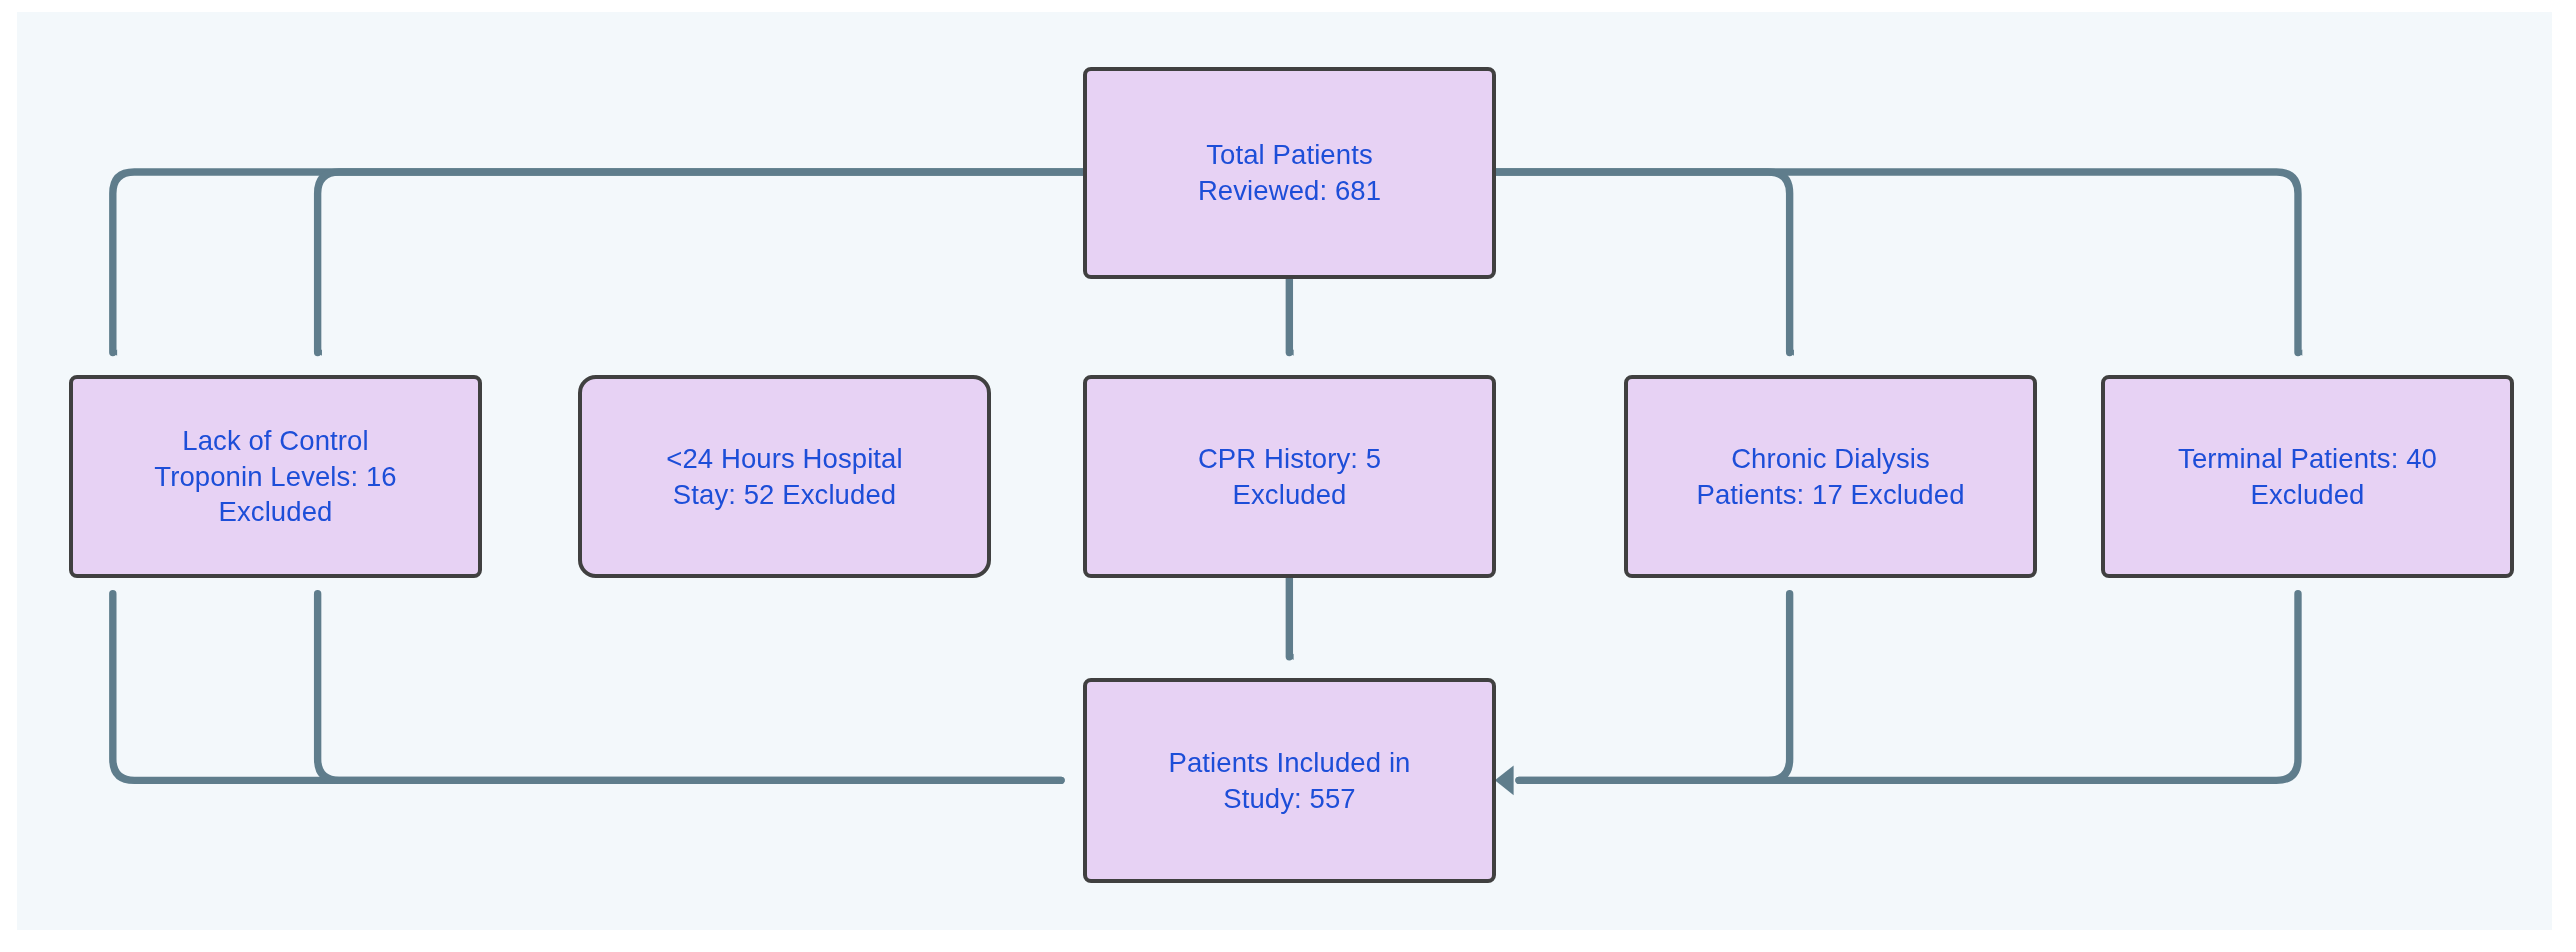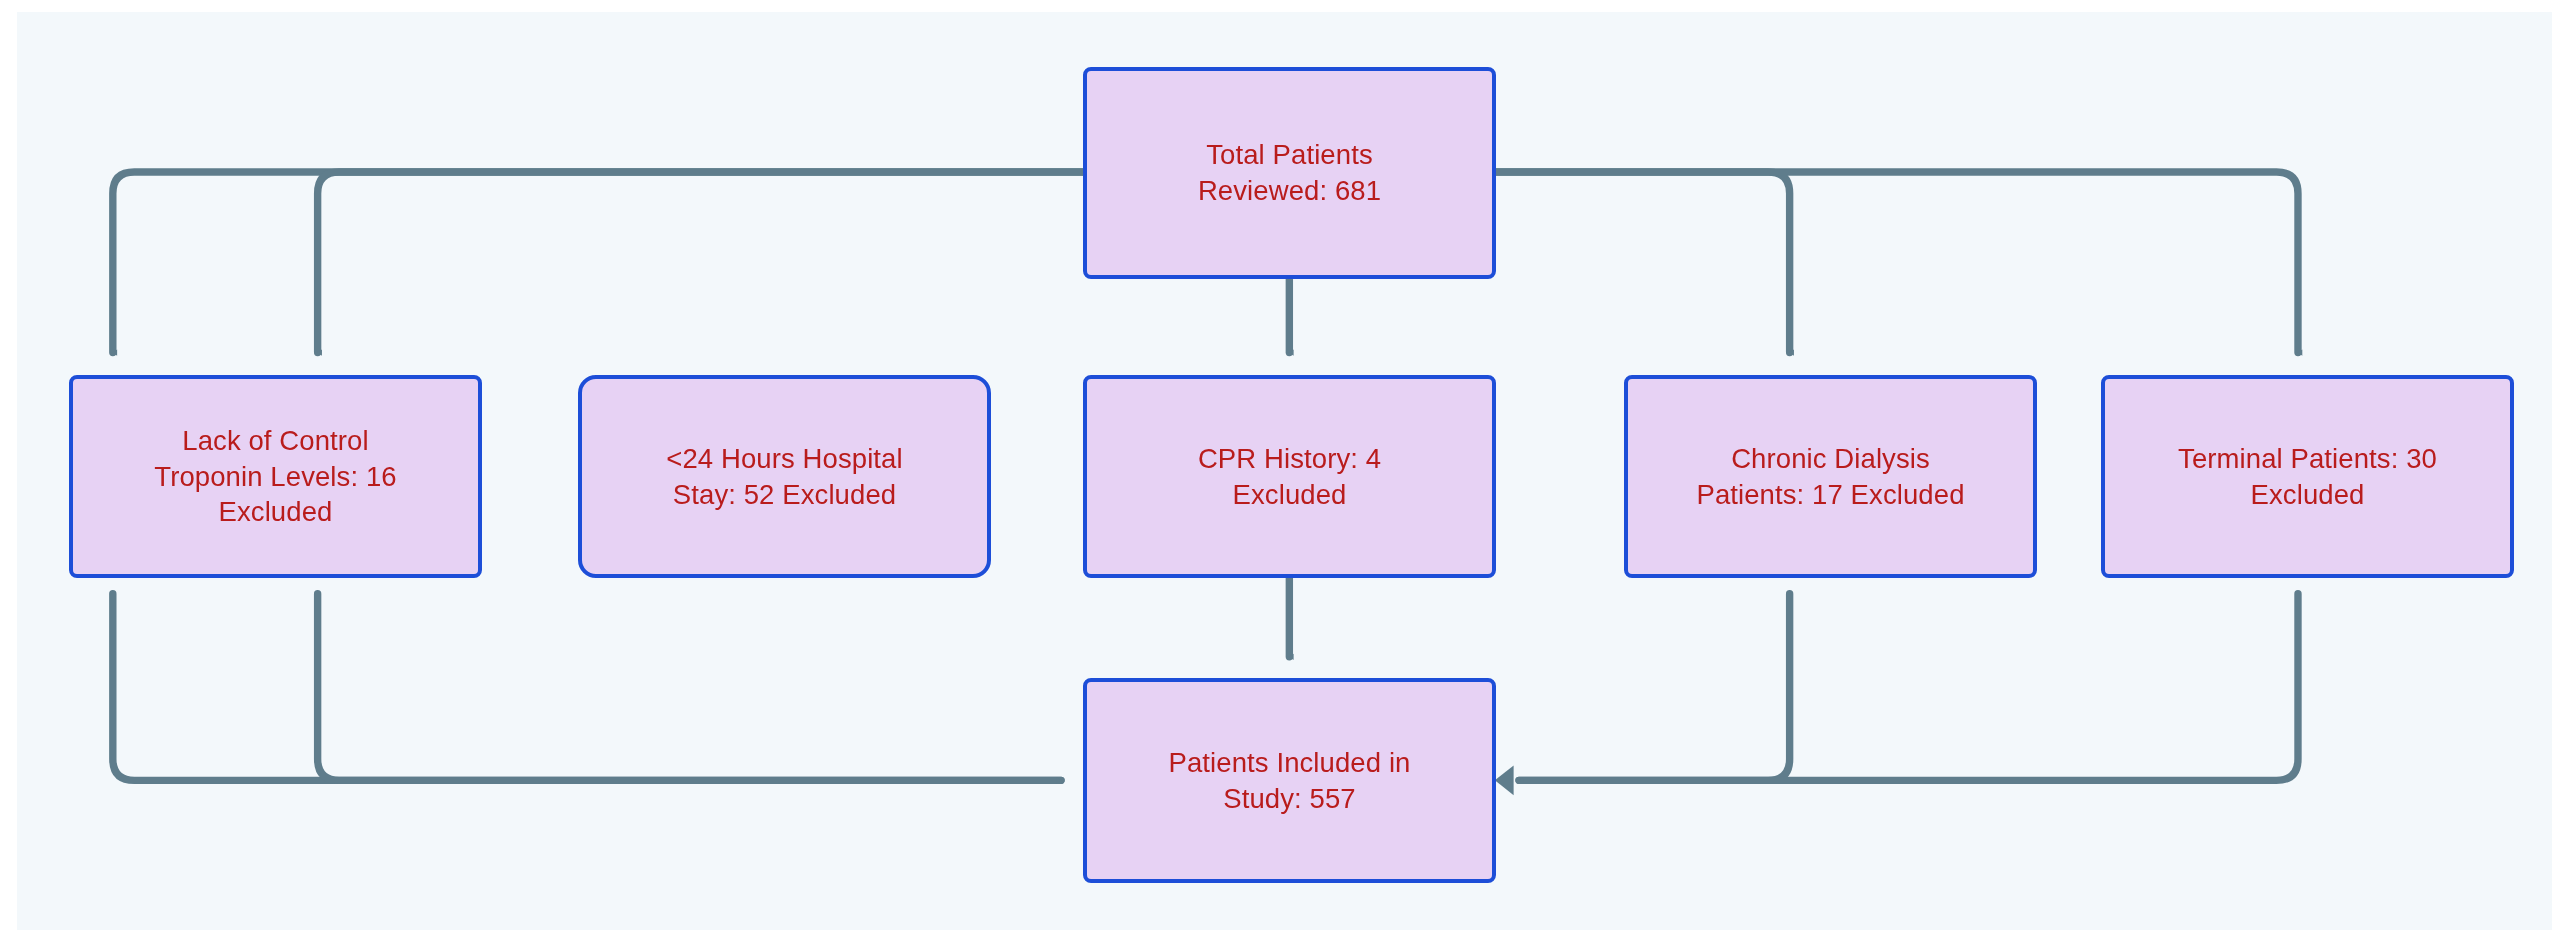--- a/index.html
+++ b/index.html
@@ -30,27 +30,27 @@
     top: 0;
     width: 2576px;
     height: 953px;
     pointer-events: none;
   }
 
   .node {
     position: absolute;
     box-sizing: border-box;
     background: #e7d2f4;
-    border: 4px solid #1d4ed8;
+    border: 4px solid #404040;
     border-radius: 8px;
     display: flex;
     align-items: center;
     justify-content: center;
     text-align: center;
-    color: #b91c1c;
+    color: #1d4ed8;
     font-size: 27.5px;
     line-height: 1.30;
     letter-spacing: 0.1px;
     padding: 4px 14.8px;
   }
 
   .node-label {
     display: block;
     white-space: pre-line;
   }
@@ -111,31 +111,31 @@
 Troponin Levels: 16
 Excluded</span>
 </div>
 
 <div class="node" id="node-excl-1">
   <span class="node-label">&lt;24 Hours Hospital
 Stay: 52 Excluded</span>
 </div>
 
 <div class="node" id="node-excl-2">
-  <span class="node-label">CPR History: 4
+  <span class="node-label">CPR History: 5
 Excluded</span>
 </div>
 
 <div class="node" id="node-excl-3">
   <span class="node-label">Chronic Dialysis
 Patients: 17 Excluded</span>
 </div>
 
 <div class="node" id="node-excl-4">
-  <span class="node-label">Terminal Patients: 30
+  <span class="node-label">Terminal Patients: 40
 Excluded</span>
 </div>
 
 <div class="node" id="node-included">
   <span class="node-label">Patients Included in
 Study: 557</span>
 </div>
 
 
 </body></html>

